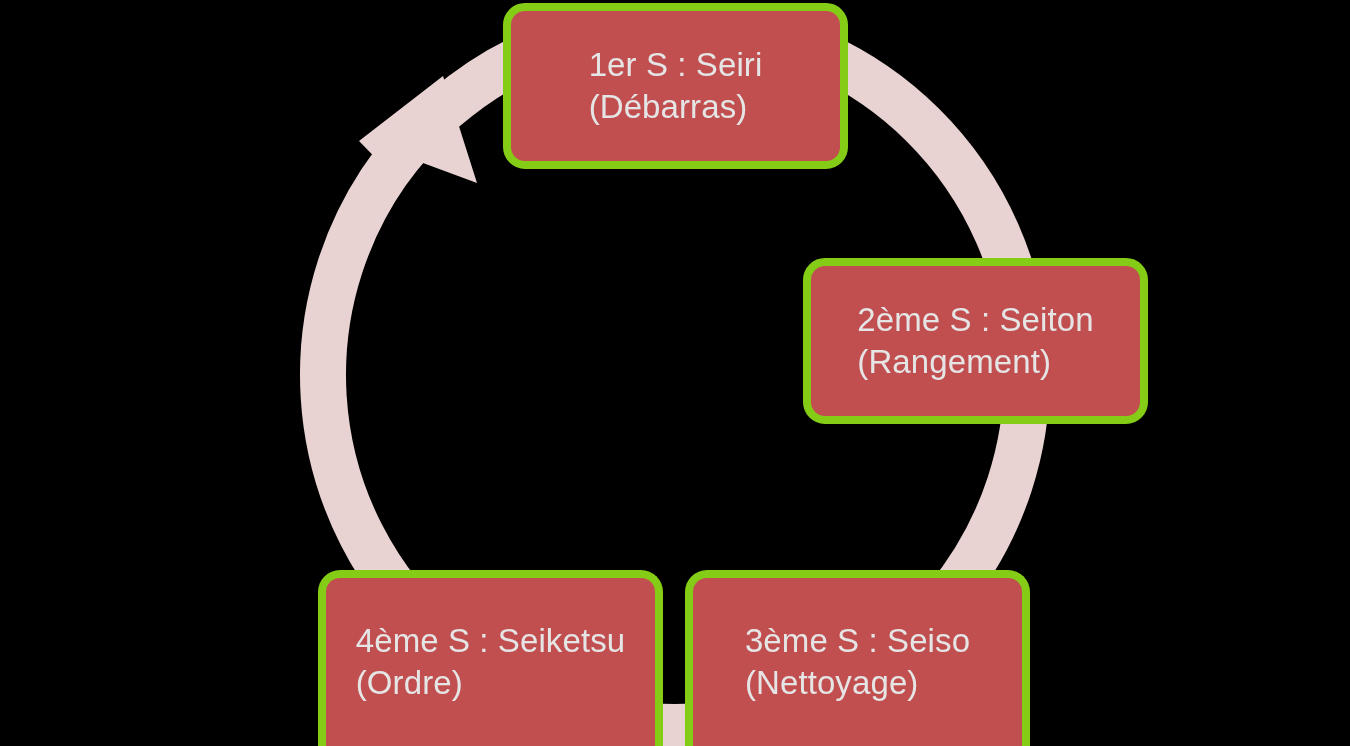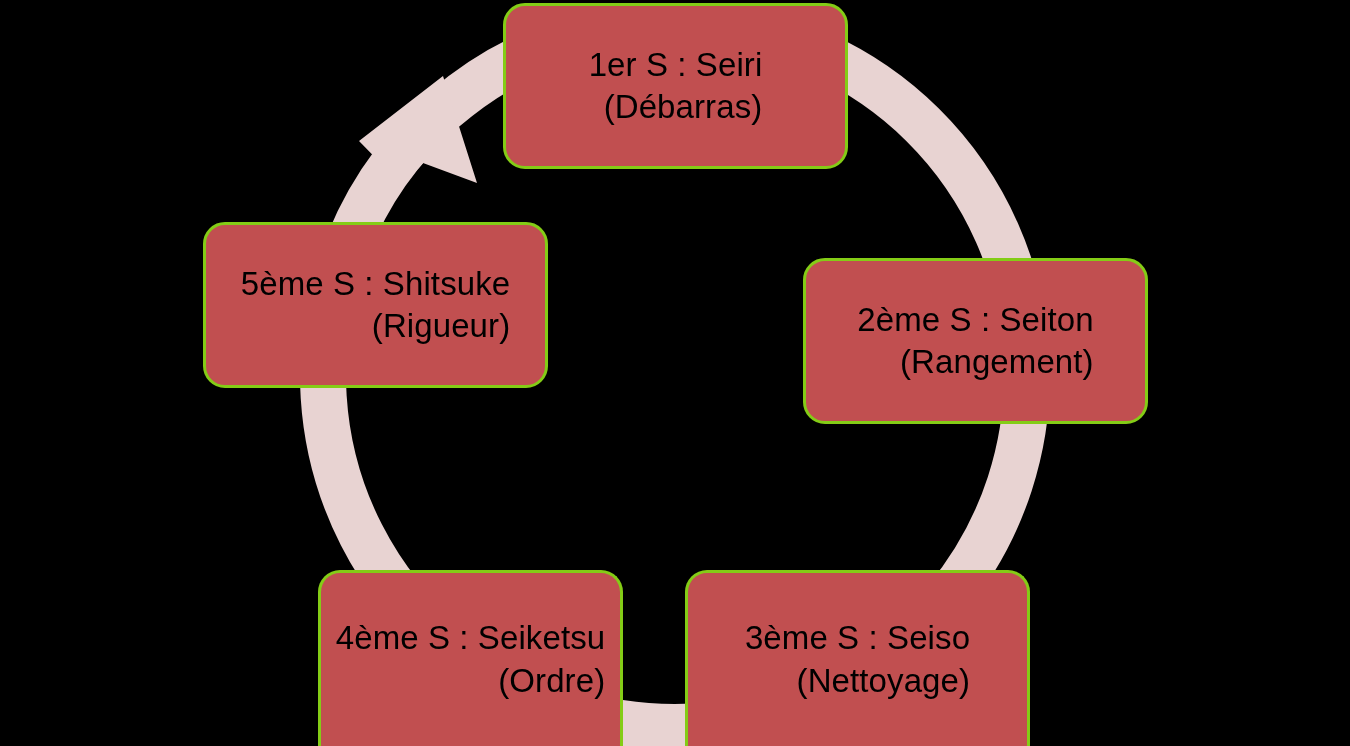--- a/index.html
+++ b/index.html
@@ -24,42 +24,42 @@
     position: absolute;
     left: 0;
     top: 0;
     width: 1350px;
     height: 746px;
   }
   .step-box {
     position: absolute;
     box-sizing: border-box;
     background: #C14F50;
-    border: 3px solid #84cc16;
+    border: 8px solid #84cc16;
     border-radius: 22px;
     display: flex;
     align-items: center;
     justify-content: center;
-    text-align: right;
-    color: #000000;
+    text-align: left;
+    color: #e5e5e5;
     font-size: 33px;
     line-height: 1.28;
     letter-spacing: 0.1px;
     font-weight: 400;
     padding: 4px 10px;
   }
   .step-label {
     display: block;
     white-space: pre-line;
   }
   
   #box-1 { left: 503px;  top: 3px;   width: 345px; height: 166px; }
   #box-2 { left: 803px;  top: 222px; width: 345px; height: 166px; margin-top: 36px; }
   #box-3 { left: 685px;  top: 570px; width: 345px; height: 176px; border-bottom-left-radius: 0; border-bottom-right-radius: 0; border-bottom: none; }
-  #box-4 { left: 318px;  top: 570px; width: 305px; height: 176px; border-bottom-left-radius: 0; border-bottom-right-radius: 0; border-bottom: none; }
+  #box-4 { left: 318px;  top: 570px; width: 345px; height: 176px; border-bottom-left-radius: 0; border-bottom-right-radius: 0; border-bottom: none; }
   #box-5 { left: 203px;  top: 222px; width: 345px; height: 166px; }
 </style>
 </head>
 <body>
 
 <div id="diagram-root">
 
   <svg id="cycle-arrow-svg" viewBox="0 0 1350 746" aria-hidden="true">
     <defs>
       
@@ -87,18 +87,14 @@
   <div class="step-box" id="box-3">
     <span class="step-label">3ème S : Seiso
 (Nettoyage)</span>
   </div>
 
   <div class="step-box" id="box-4">
     <span class="step-label">4ème S : Seiketsu
 (Ordre)</span>
   </div>
 
-  <div class="step-box" id="box-5">
-    <span class="step-label">5ème S : Shitsuke
-(Rigueur)</span>
-  </div>
 
 </div>
 
 </body></html>

